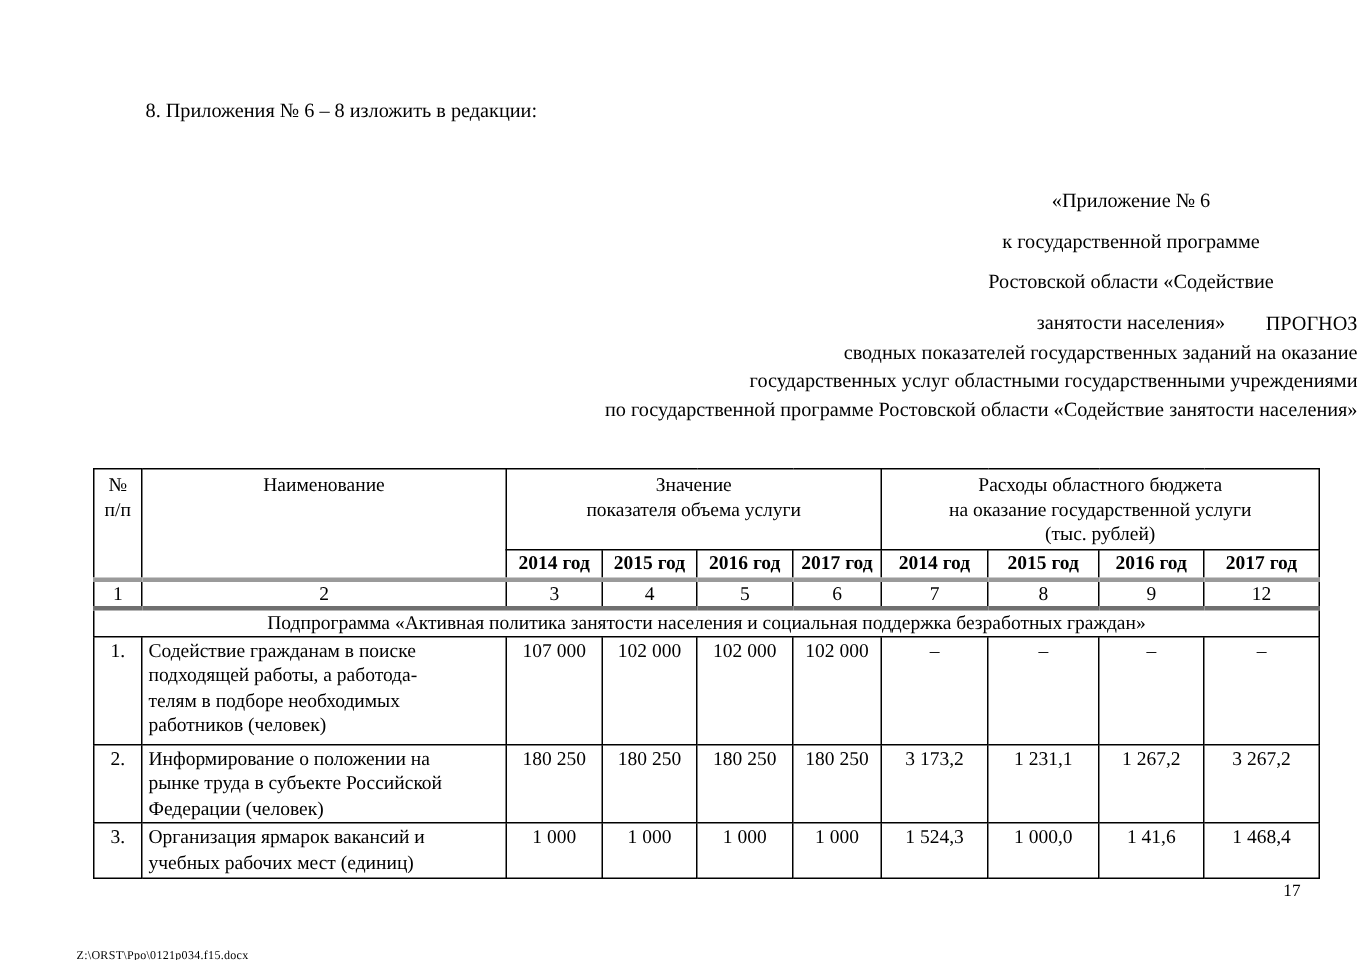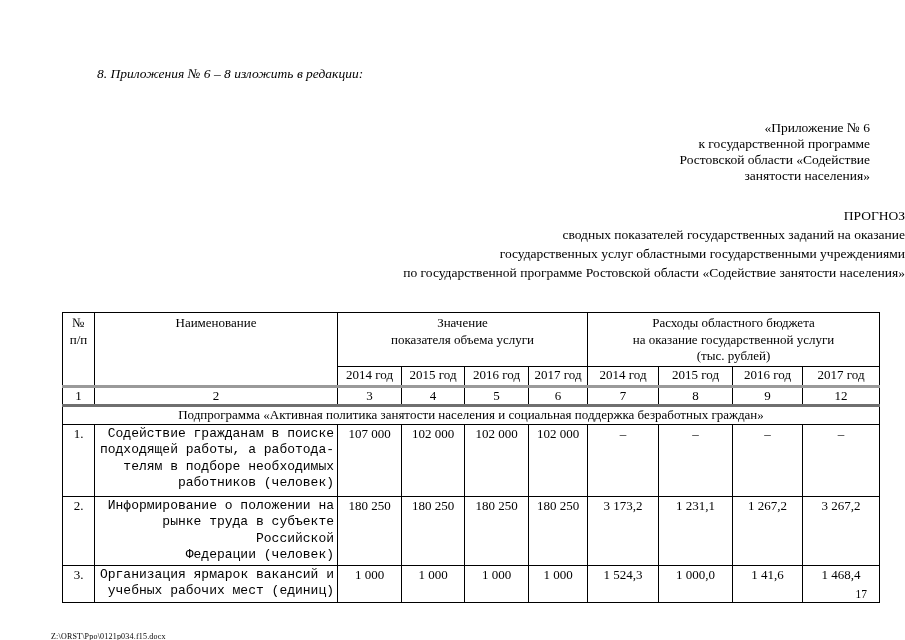--- a/index.html
+++ b/index.html
@@ -2,45 +2,45 @@
 <html><head>
 <meta charset="utf-8">
 <style>
   html,body{margin:0;padding:0;}
   body{
     width:905px;height:640px;position:relative;background:#ffffff;
     font-family:"Liberation Serif","DejaVu Serif",serif;color:#000;
     overflow:hidden;
   }
   .para{
-    position:absolute;left:97px;top:66px;font-size:13.5px;white-space:nowrap;font-style:italic;
+    position:absolute;left:97px;top:66px;font-size:13.5px;white-space:nowrap;
   }
   .appendix{
     position:absolute;left:638px;top:120px;width:232px;
-    text-align:right;font-size:13.5px;line-height:16px;white-space:pre-line;
+    text-align:center;font-size:13.5px;line-height:27px;white-space:pre-line;
   }
   .title{
     position:absolute;left:25px;top:206px;width:880px;
     text-align:right;font-size:13.5px;line-height:19px;white-space:pre-line;
   }
   .tablewrap{position:absolute;left:62px;top:312px;}
   table{border-collapse:collapse;table-layout:fixed;font-size:13px;}
   td{
     border:1px solid #000;padding:1px 3px 1px 3px;vertical-align:top;
     text-align:center;line-height:16.5px;overflow:hidden;
   }
   tr.h1 td{white-space:pre-line;padding-top:2px;}
   tr.h1{height:52px;}
-  tr.h2{height:20px;}
+  tr.h2{height:20px;font-weight:bold;}
   tr.h2 td{white-space:nowrap;padding:0 1px;}
   tr.h3{height:18px;}
   tr.h3 td{border-top:3px solid #9a9a9a;border-bottom:3px solid #6f6f6f;padding:0;}
   tr.subprog{height:17px;}
   tr.subprog td{padding:0 12px;white-space:nowrap;}
-  td.namecell{text-align:right;white-space:pre-line;padding-left:4px;font-family:Liberation Mono, monospace;}
+  td.namecell{text-align:left;white-space:pre-line;padding-left:4px;}
   td.numcell{text-align:center;}
   tr.r1{height:72px;}
   tr.r2{height:49px;}
   tr.r3{height:37px;}
   .footer-path{
     position:absolute;left:51px;top:590px;font-size:8px;letter-spacing:0.2px;margin-top:42px;
   }
   .page-num{
     position:absolute;right:38px;top:588px;font-size:11.5px;
   }

